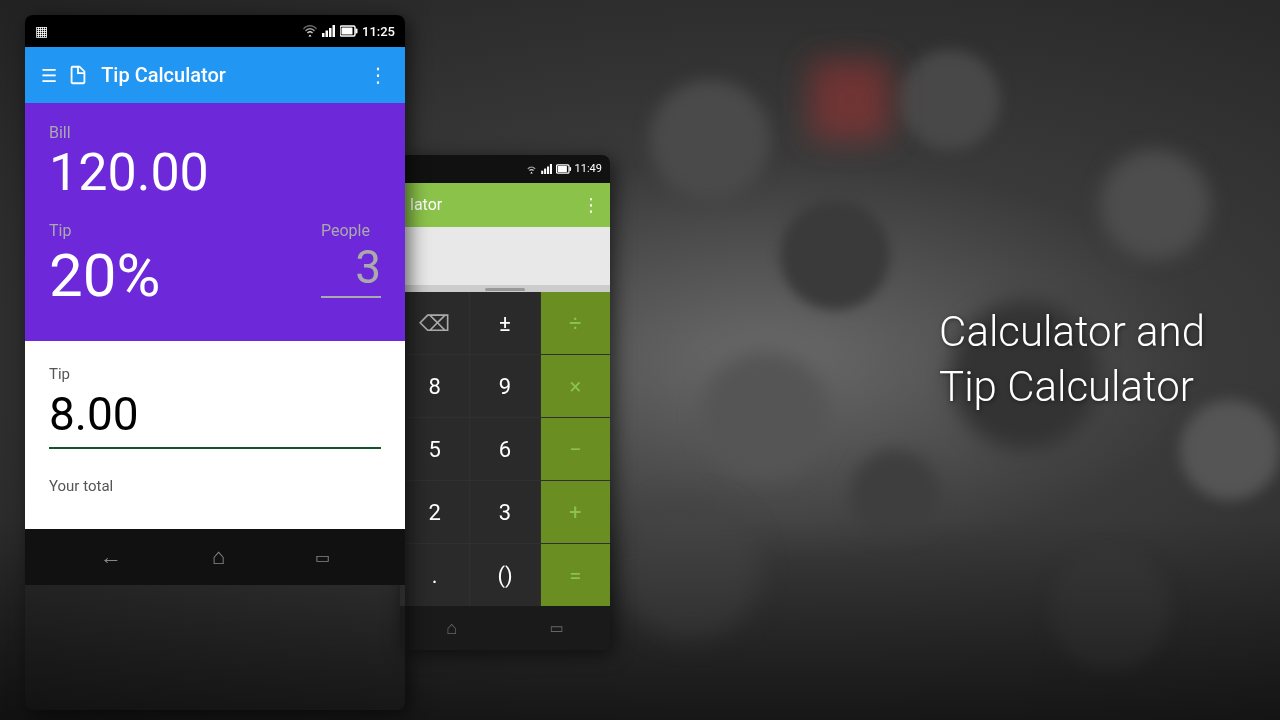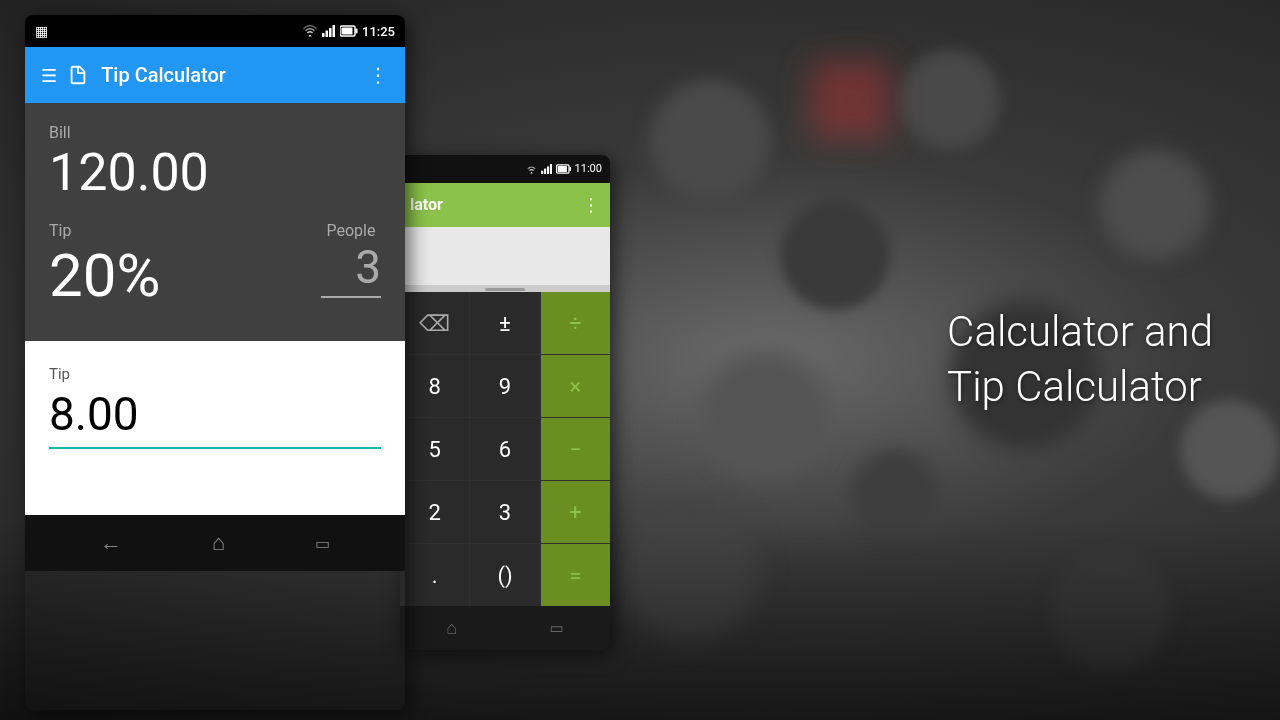--- a/index.html
+++ b/index.html
@@ -33,21 +33,21 @@
       left: 0;
       right: 0;
       height: 200px;
       background: linear-gradient(transparent, rgba(0,0,0,0.5));
       z-index: 1;
     }
 
     
     .promo-text {
       position: absolute;
-      right: 67px;
+      right: 75px;
       top: 50%;
       transform: translateY(-50%);
       color: white;
       font-size: 42px;
       font-weight: 300;
       line-height: 1.3;
       z-index: 10;
       text-shadow: 1px 1px 4px rgba(0,0,0,0.5);
     }
 
@@ -102,21 +102,21 @@
       margin-left: 12px;
       flex: 1;
     }
     .menu-dots {
       font-size: 20px;
       letter-spacing: 1px;
     }
 
     
     .content1-black {
-      background: #404040;
+      background: #6d28d9;
       padding: 20px 24px 30px;
       color: white;
     }
     .bill-label {
       font-size: 16px;
       color: #aaa;
       margin-bottom: 2px;
     }
     .bill-value {
       font-size: 52px;
@@ -127,21 +127,21 @@
     .tip-people-row {
       display: flex;
       justify-content: space-between;
       margin-top: 20px;
     }
     .tip-section, .people-section {
       display: flex;
       flex-direction: column;
     }
     .people-section {
-      align-items: center;
+      align-items: flex-start;
     }
     .sub-label {
       font-size: 16px;
       color: #aaa;
     }
     .sub-value {
       font-size: 60px;
       font-weight: 400;
       color: white;
     }
@@ -163,23 +163,23 @@
     }
     .result-label {
       font-size: 15px;
       color: #555;
       margin-bottom: 4px;
     }
     .result-value {
       font-size: 46px;
       font-weight: 400;
       color: #000;
-      border-bottom: 2px solid #14b8a6;
+      border-bottom: 2px solid #14532d;
       padding-bottom: 6px;
-      margin-bottom: 36px;
+      margin-bottom: 28px;
     }
 
     
     .navbar1 {
       background: #111;
       height: 56px;
       display: flex;
       align-items: center;
       justify-content: space-around;
       padding: 0 30px;
@@ -219,21 +219,21 @@
       background: #8BC34A;
       height: 44px;
       display: flex;
       align-items: center;
       justify-content: space-between;
       padding: 0 10px;
       color: white;
     }
     .appbar2-title {
       font-size: 16px;
-      font-weight: 700;
+      font-weight: 400;
     }
 
     
     .calc-display {
       background: #e8e8e8;
       height: 60px;
       display: flex;
       align-items: flex-end;
       justify-content: flex-end;
       padding: 8px 12px;
@@ -369,20 +369,21 @@
       <div class="people-section">
         <div class="sub-label">People</div>
         <div class="people-value">3</div>
       </div>
     </div>
   </div>
 
   <div class="content1-white">
     <div class="result-label">Tip</div>
     <div class="result-value">8.00</div>
+    <div class="result-label">Your total</div>
   </div>
 
   <div class="navbar1">
     <span class="nav-icon">←</span>
     <span class="nav-icon">⌂</span>
     <span class="nav-icon" style="font-size:16px;">▭</span>
   </div>
 </div>
 
 <div class="phone2" style="display:flex;flex-direction:column;">
@@ -397,21 +398,21 @@
       <rect x="0" y="8" width="2.5" height="4"></rect>
       <rect x="3.5" y="5.5" width="2.5" height="6.5"></rect>
       <rect x="7" y="3" width="2.5" height="9"></rect>
       <rect x="10.5" y="0" width="2.5" height="12"></rect>
     </svg>
     <svg width="16" height="10" viewBox="0 0 18 12" fill="white">
       <rect x="0" y="1" width="15" height="10" rx="1.5" ry="1.5" stroke="white" stroke-width="1.5" fill="none"></rect>
       <rect x="1.5" y="2.5" width="11" height="7" rx="0.5"></rect>
       <rect x="15.5" y="3.5" width="2" height="5" rx="1"></rect>
     </svg>
-    <span>11:00</span>
+    <span>11:49</span>
   </div>
 
   <div class="appbar2">
     <span class="appbar2-title">lator</span>
     <span style="font-size:18px;color:white;cursor:pointer;">⋮</span>
   </div>
 
   <div class="calc-display">
     <span class="calc-display-text"></span>
   </div>

